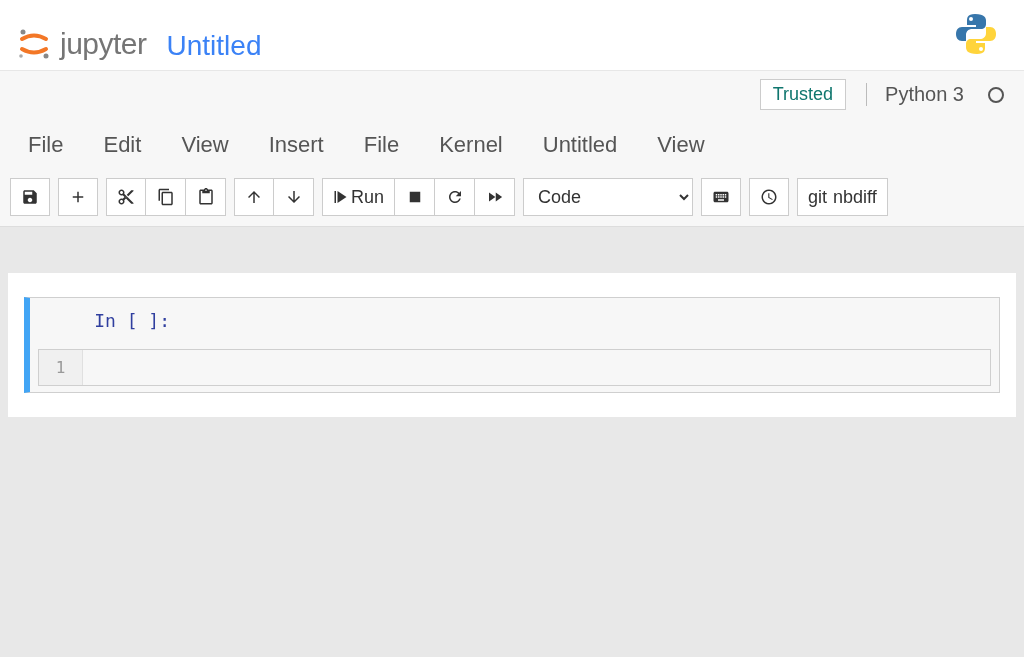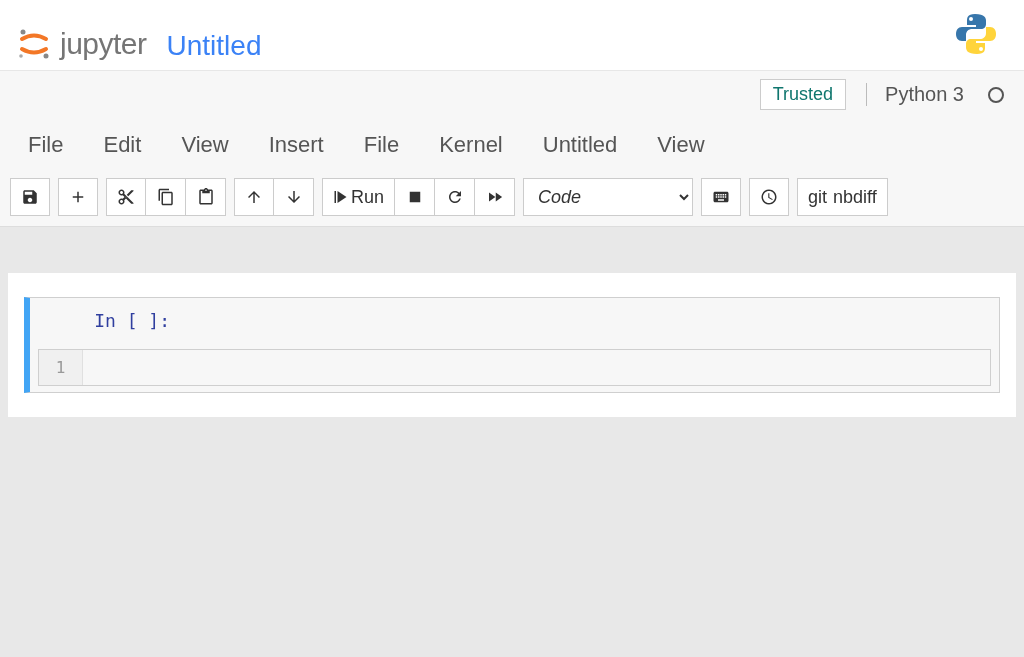--- a/index.html
+++ b/index.html
@@ -108,21 +108,20 @@
   .tb-btn svg { width: 18px; height: 18px; }
   .run-btn { }
   .cell-type-select {
     background: #fff;
     border: 1px solid #ccc;
     padding: 6px 10px;
     font-size: 18px;
     color: #333;
     height: 38px;
     width: 170px;
-    font-style: italic;
   }
   .notebook-area {
     background: #fff;
     margin: 20px 8px 0 8px;
     padding: 24px 16px;
   }
   .cell {
     display: flex;
     border: 1px solid #cfcfcf;
     background: #f7f7f7;

